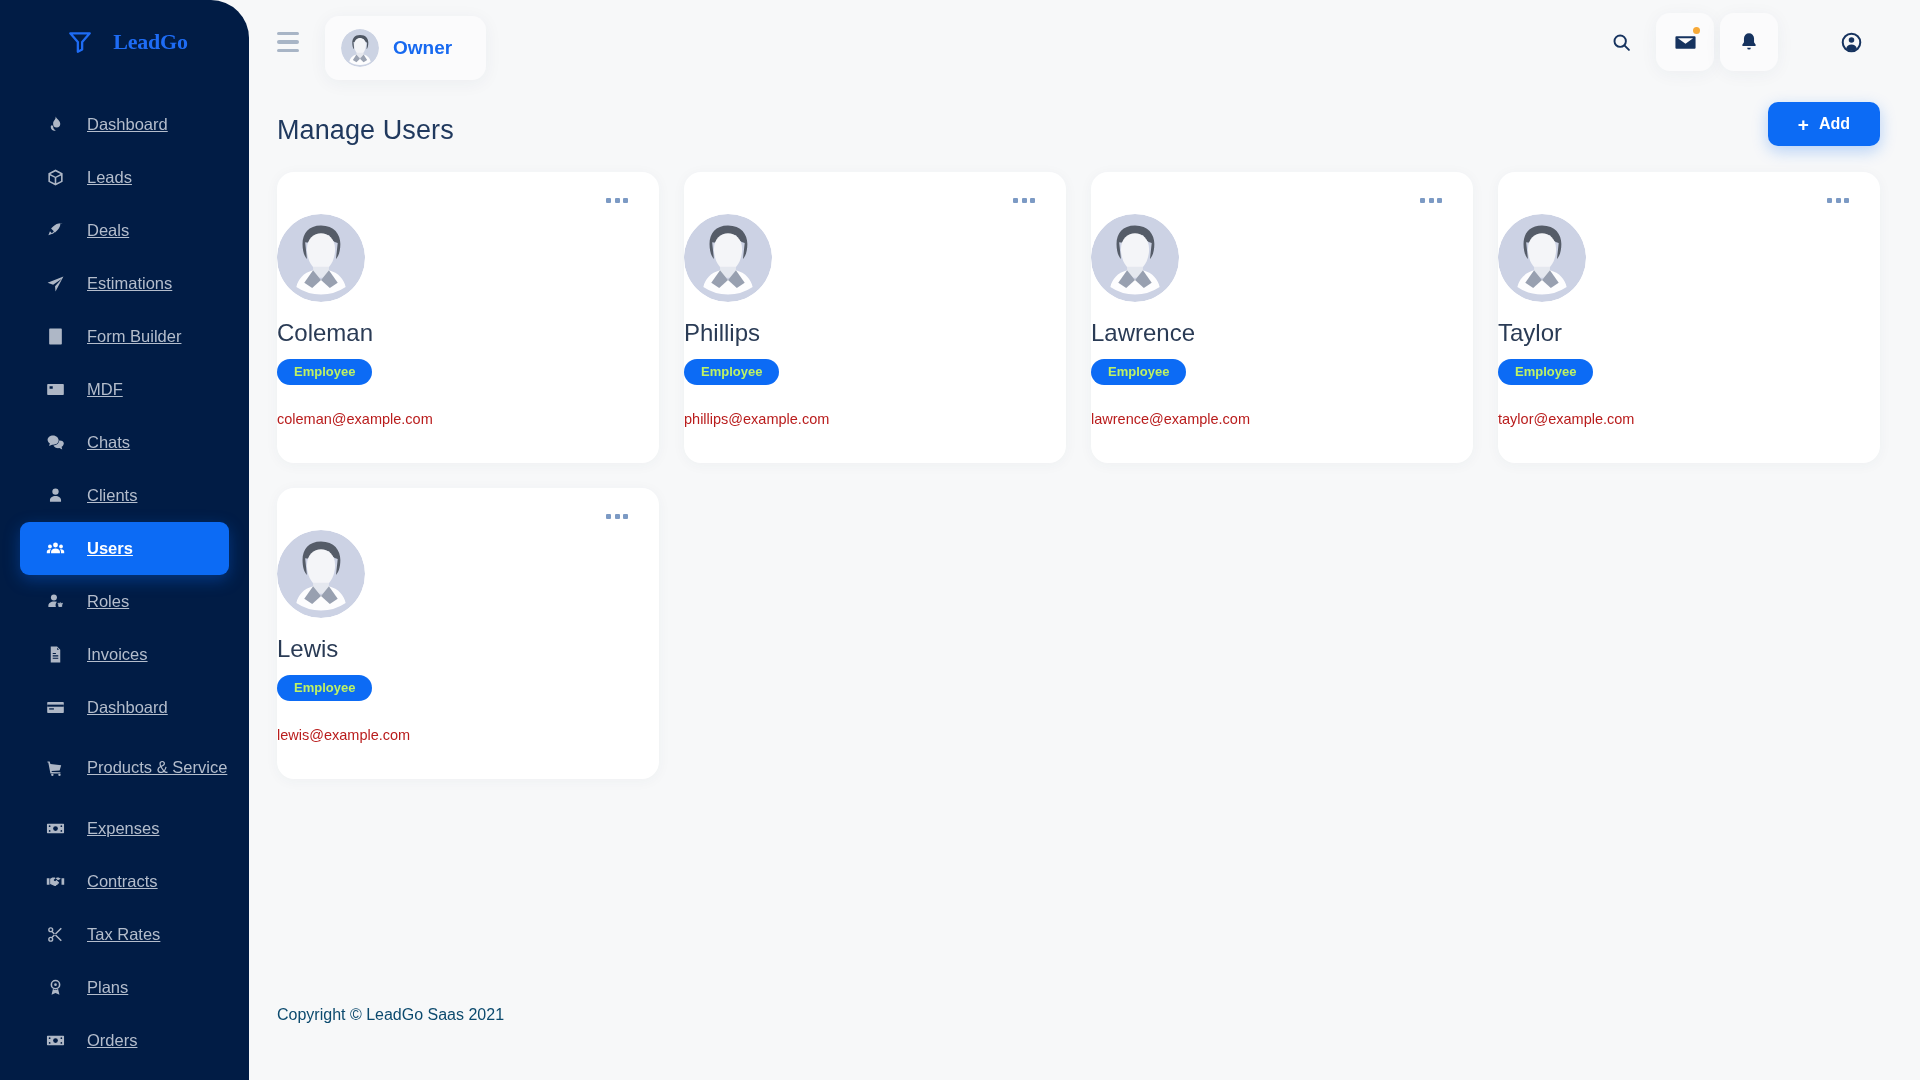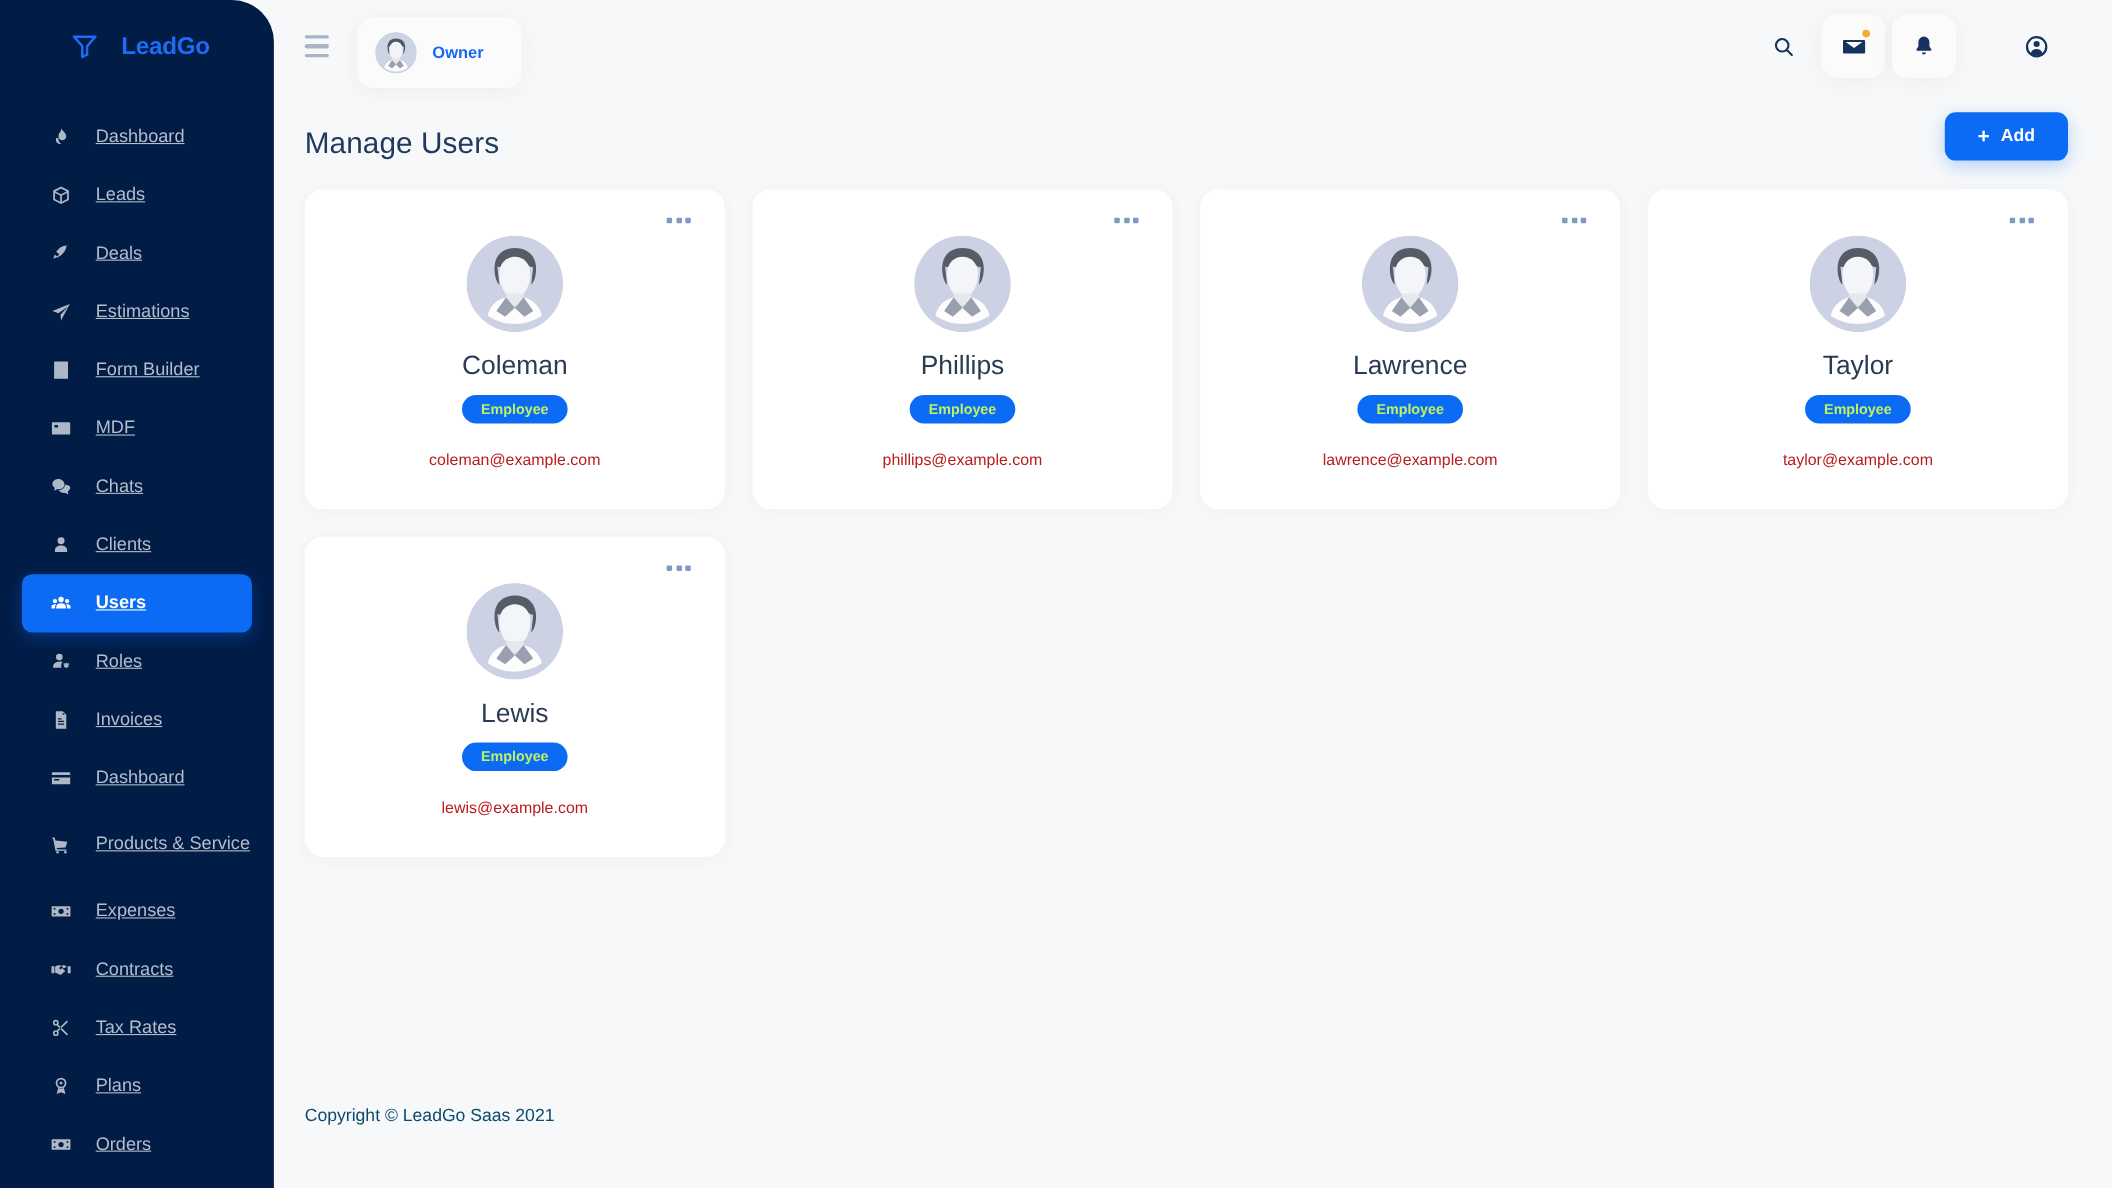--- a/index.html
+++ b/index.html
@@ -17,21 +17,21 @@
     width:249px; height:1080px; flex:0 0 249px;
     background:#011c45;
     border-top-right-radius:38px;
     border-bottom-right-radius:0;
     position:relative; z-index:5;
     padding-top:0;
     overflow:hidden;
   }
   .brand {
     height:84px; display:flex; align-items:center; justify-content:center;
-    gap:20px; padding-left:6px;
+    gap:20px; padding-left:6px;font-family:Liberation Serif, serif;
   }
   .brand-mark { width:26px; height:26px; display:block; }
   .brand-text {
     color:#1e6cf5; font-size:22px; font-weight:bold; letter-spacing:-0.2px;
   }
   .nav { padding:14px 0 20px 0; }
   .nav-item {
     display:flex; align-items:center; gap:21px;
     height:53px; margin:0 20px 0 20px;
     padding-left:25px;
@@ -76,21 +76,21 @@
 
   .owner-chip {
     display:flex; align-items:center; gap:14px;
     background:#fbfbfc; border-radius:14px;
     padding:13px 34px 13px 16px;
     box-shadow:0 3px 18px rgba(40,60,100,0.055);
     cursor:pointer;
     position:relative; top:6px;
   }
   .owner-chip .av { width:38px; height:38px; flex:0 0 38px; border-radius:50%; overflow:hidden; }
-  .owner-chip .name { color:#1769f0; font-size:15px; font-weight:bold; }
+  .owner-chip .name { color:#1769f0; font-size:19px; font-weight:bold; }
 
   .topbar-spacer { flex:1; }
   .topbar-actions { display:flex; align-items:center; gap:6px; }
   .tb-btn {
     width:58px; height:58px; border-radius:14px;
     display:flex; align-items:center; justify-content:center;
     cursor:pointer; position:relative; background:transparent;
   }
   .tb-btn.raised { background:#fbfbfc; box-shadow:0 3px 18px rgba(40,60,100,0.05); }
   .tb-btn svg { display:block; }
@@ -118,21 +118,21 @@
   .add-btn .plus { font-size:19px; font-weight:bold; line-height:1; }
 
   .card-grid {
     display:grid;
     grid-template-columns:repeat(4, 1fr);
     gap:25px;
   }
   .user-card {
     background:#ffffff; border-radius:17px;
     height:291px; position:relative;
-    display:flex; flex-direction:column; align-items:center;
+    display:flex; flex-direction:column; align-items:flex-start;
     padding-top:42px;
     box-shadow:0 2px 14px rgba(40,60,100,0.045);
   }
   .card-menu {
     position:absolute; top:21px; right:26px;
     display:flex; gap:3.5px; cursor:pointer; padding:5px;
   }
   .card-menu i { width:5px; height:5px; border-radius:1px; background:#7c9ac4; display:block; }
 
   .avatar { width:88px; height:88px; border-radius:50%; overflow:hidden; display:block; }

